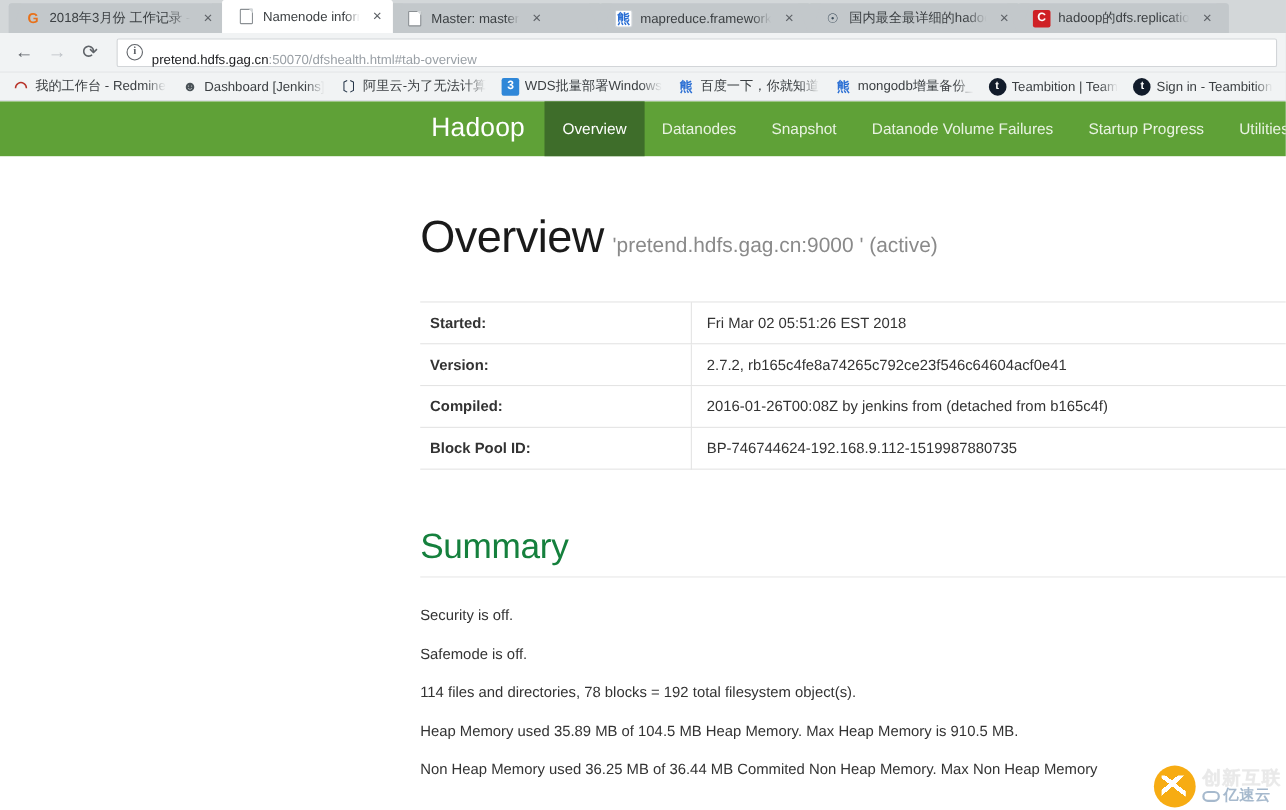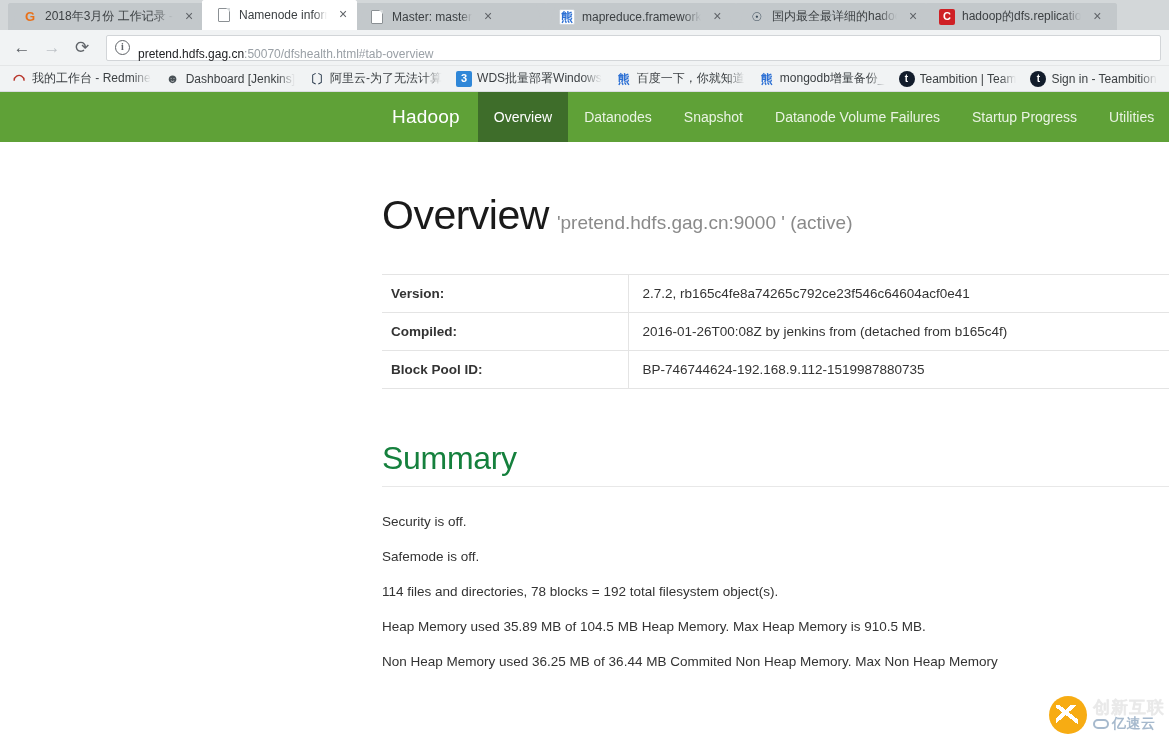--- a/index.html
+++ b/index.html
@@ -212,21 +212,21 @@
     background: #5fa137;
     display: flex;
     align-items: stretch;
     padding-left: 374px;
     white-space: nowrap;
   }
   #brand {
     display: flex; align-items: center;
     padding: 0 18px;
     color: #ffffff;
-    font-size: 19px;
+    font-size: 24px;
     letter-spacing: .2px;
   }
   .nav-item {
     display: flex; align-items: center;
     padding: 0 16px;
     color: #e9f3e2;
     font-size: 14px;
   }
   .nav-item.active { background: #3e6d2a; color: #ffffff; }
 
@@ -459,20 +459,24 @@
     <div class="nav-item">Startup Progress</div>
     <div class="nav-item">Utilities</div>
   </div>
 
   <div id="content">
 
     <h1 id="page-title"><span>Overview</span><span class="subtitle">'pretend.hdfs.gag.cn:9000 ' (active)</span></h1>
 
     <table id="info-table">
       <tbody>
+        <tr>
+          <td class="label">Started:</td>
+          <td class="value">Fri Mar 02 05:51:26 EST 2018</td>
+        </tr>
         <tr>
           <td class="label">Version:</td>
           <td class="value">2.7.2, rb165c4fe8a74265c792ce23f546c64604acf0e41</td>
         </tr>
         <tr>
           <td class="label">Compiled:</td>
           <td class="value">2016-01-26T00:08Z by jenkins from (detached from b165c4f)</td>
         </tr>
         <tr>
           <td class="label">Block Pool ID:</td>

